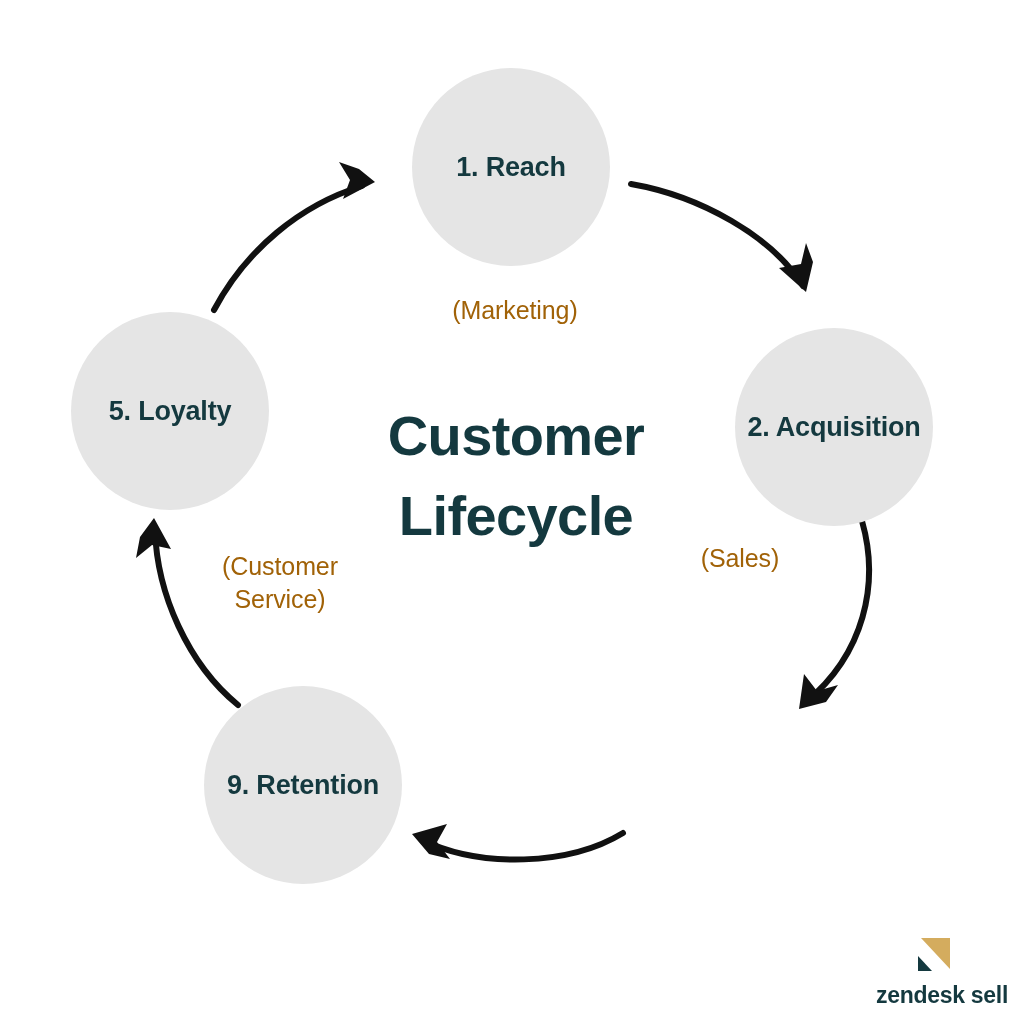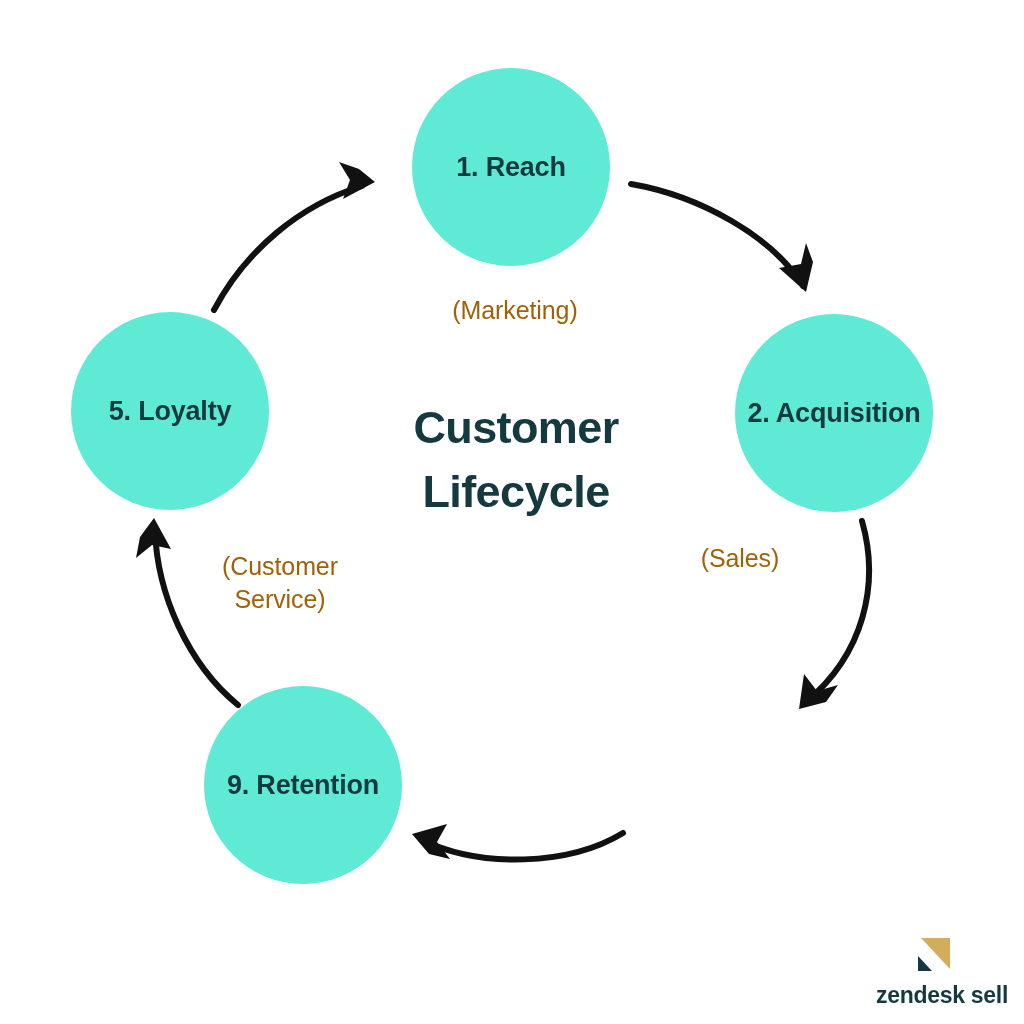--- a/index.html
+++ b/index.html
@@ -20,21 +20,21 @@
   #diagram-svg {
     position: absolute;
     left: 0;
     top: 0;
     width: 1024px;
     height: 1024px;
   }
   .node-circle {
     position: absolute;
     border-radius: 50%;
-    background: #5eead4;
+    background: #e5e5e5;
     display: flex;
     align-items: center;
     justify-content: center;
     text-decoration: underline;
   }
   .node-label {
     position: absolute;
     left: 50%;
     top: 50%;
     transform: translate(-50%, -50%);
@@ -57,21 +57,21 @@
     white-space: normal;
     line-height: 1.32;
   }
   #center-title {
     position: absolute;
     left: 306px;
     top: 396px;
     width: 420px;
     text-align: center;
     color: #14393f;
-    font-size: 45px;
+    font-size: 56px;
     font-weight: 700;
     line-height: 1.42;
     letter-spacing: -0.6px;
   }
   #center-title span {
     display: block;
   }
   #brand-logo {
     position: absolute;
     left: 862px;
@@ -129,21 +129,21 @@
       <path d="M 214 310 C 246 250 300 205 362 186" fill="none" stroke="#111111" stroke-width="6" stroke-linecap="round"></path>
       <path d="M 375 182 L 343 199 L 350 180 L 339 162 L 359 169 Z" fill="#111111"></path>
     </g>
   </svg>
 
   <div class="node-circle" style="left:412px; top:68px; width:198px; height:198px;">
     <span class="node-label">1. Reach</span>
   </div>
   <div class="stage-note" style="left:415px; top:296px; width:200px;">(Marketing)</div>
 
-  <div class="node-circle" style="left:735px; top:314px; width:198px; height:198px;">
+  <div class="node-circle" style="left:735px; top:328px; width:198px; height:198px;">
     <span class="node-label">2. Acquisition</span>
   </div>
   <div class="stage-note" style="left:640px; top:544px; width:200px;">(Sales)</div>
 
 
   <div class="node-circle" style="left:204px; top:686px; width:198px; height:198px;">
     <span class="node-label">9. Retention</span>
   </div>
 
   <div class="node-circle" style="left:71px; top:312px; width:198px; height:198px;">

